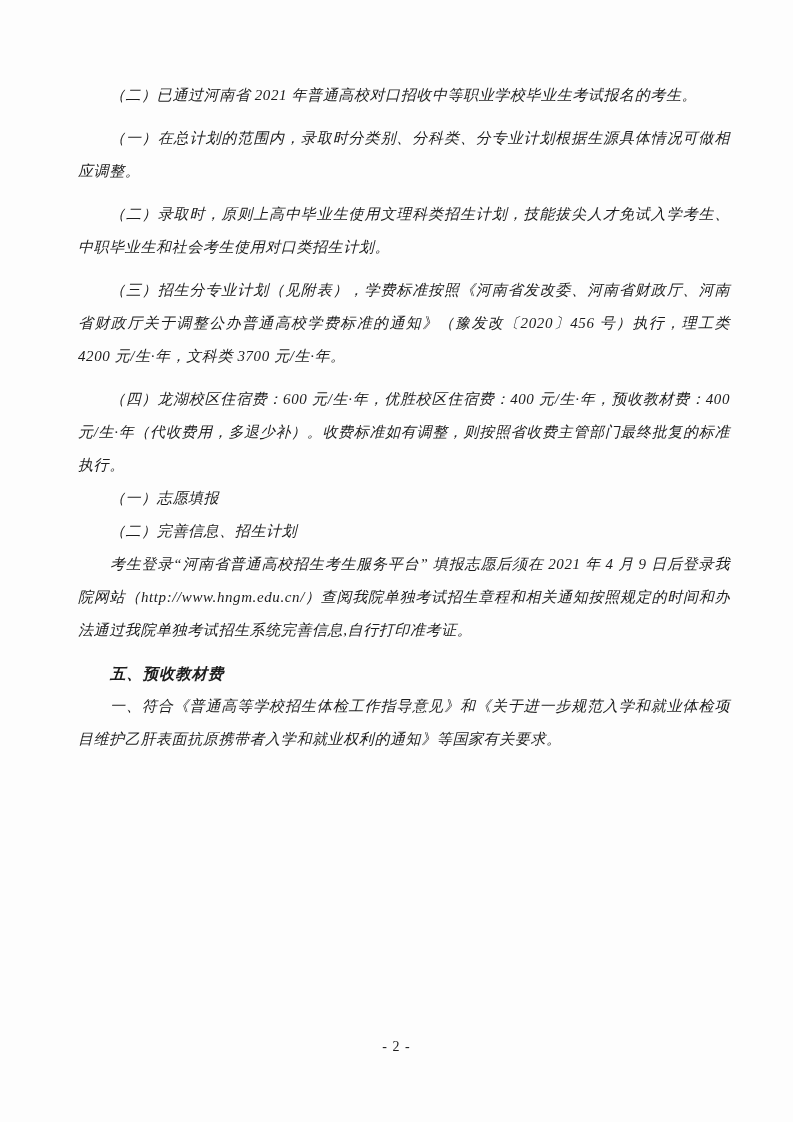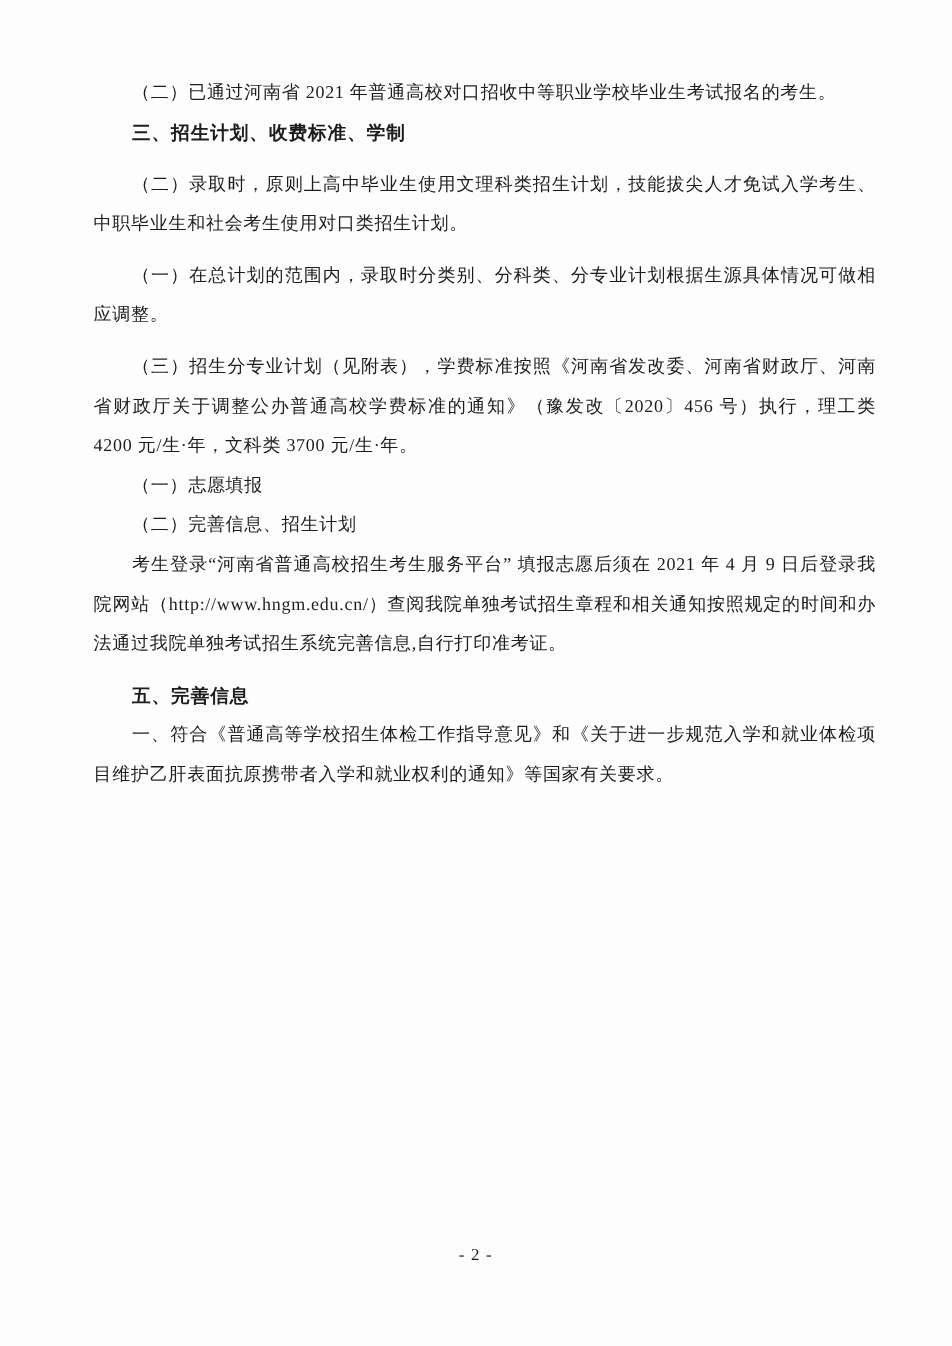--- a/index.html
+++ b/index.html
@@ -12,22 +12,23 @@
     width: 793px;
     height: 1122px;
     background: #fdfdfd;
     font-family: "Liberation Serif", "DejaVu Serif", serif;
     color: #1c1c1c;
     overflow: hidden;
   }
   .content {
     position: absolute;
     left: 78px;
-    top: 62px;
+    top: 79px;
     width: 652px;
+    font-style: italic;
   }
   .p {
     font-size: 15px;
     line-height: 33px;
     text-align: justify;
     text-justify: inter-character;
     text-indent: 32px;
     letter-spacing: 0.6px;
     margin: 0;
     word-break: break-word;
@@ -53,24 +54,24 @@
     line-height: 18px;
     letter-spacing: 1px;
   }
 </style>
 </head>
 <body>
 
 <div class="page">
   <div class="content">
     <p class="p">（二）已通过河南省 2021 年普通高校对口招收中等职业学校毕业生考试报名的考生。</p>
-    <p class="h">三、招生计划、收费标准、学制</p>
+    <p class="p gap">（一）在总计划的范围内，录取时分类别、分科类、分专业计划根据生源具体情况可做相应调整。</p>
     <p class="p gap">（二）录取时，原则上高中毕业生使用文理科类招生计划，技能拔尖人才免试入学考生、中职毕业生和社会考生使用对口类招生计划。</p>
-    <p class="p gap">（一）在总计划的范围内，录取时分类别、分科类、分专业计划根据生源具体情况可做相应调整。</p>
     <p class="p gap">（三）招生分专业计划（见附表），学费标准按照《河南省发改委、河南省财政厅、河南省财政厅关于调整公办普通高校学费标准的通知》（豫发改〔2020〕456 号）执行，理工类 4200 元/生·年，文科类 3700 元/生·年。</p>
+    <p class="p gap">（四）龙湖校区住宿费：600 元/生·年，优胜校区住宿费：400 元/生·年，预收教材费：400 元/生·年（代收费用，多退少补）。收费标准如有调整，则按照省收费主管部门最终批复的标准执行。</p>
     <p class="p">（一）志愿填报</p>
     <p class="p">（二）完善信息、招生计划</p>
     <p class="p">考生登录“河南省普通高校招生考生服务平台” 填报志愿后须在 2021 年 4 月 9 日后登录我院网站（http://www.hngm.edu.cn/）查阅我院单独考试招生章程和相关通知按照规定的时间和办法通过我院单独考试招生系统完善信息,自行打印准考证。</p>
-    <p class="h gap">五、完善信息</p>
+    <p class="h gap">五、预收教材费</p>
     <p class="p">一、符合《普通高等学校招生体检工作指导意见》和《关于进一步规范入学和就业体检项目维护乙肝表面抗原携带者入学和就业权利的通知》等国家有关要求。</p>
   </div>
   <div class="footer">- 2 -</div>
 </div>
 
 </body></html>

